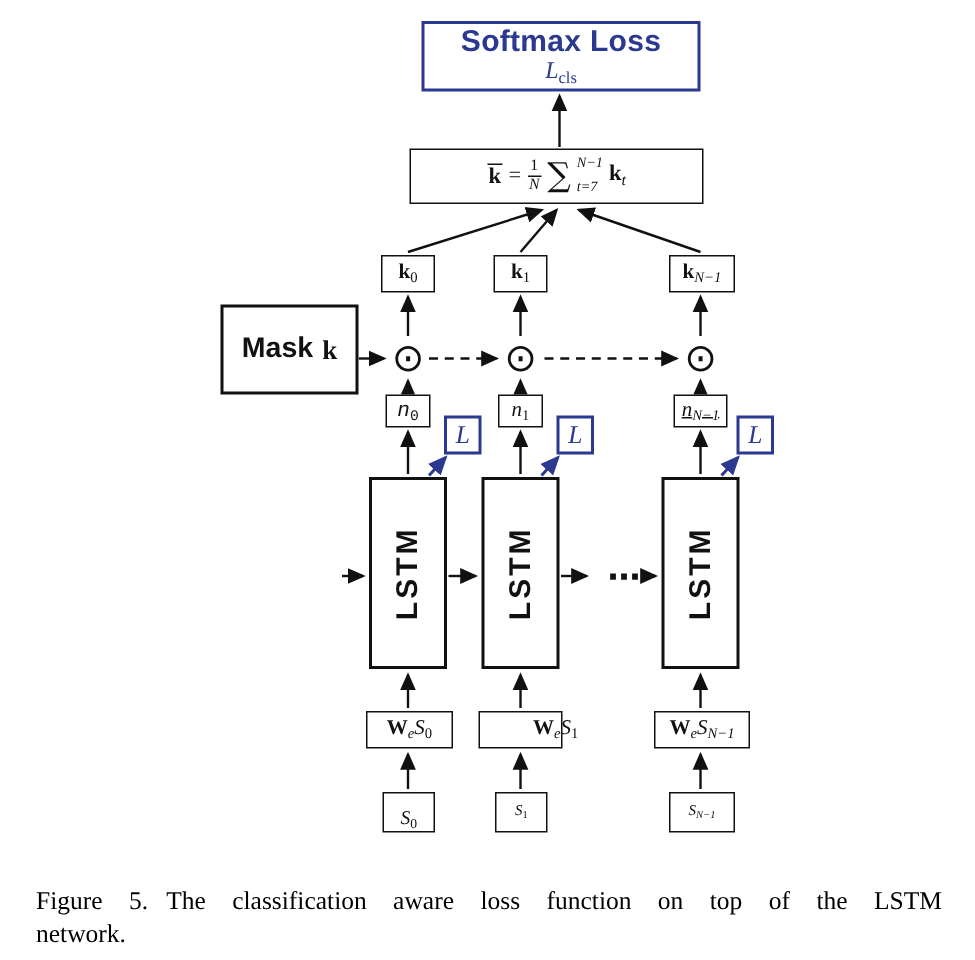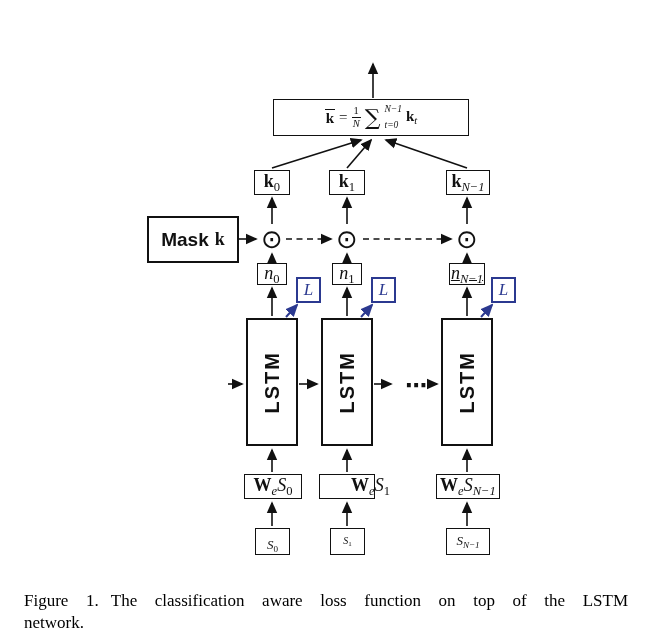--- a/index.html
+++ b/index.html
@@ -19,41 +19,41 @@
   #avg-box { left: 273px; top: 99px; width: 196px; height: 37px; border: 1.5px solid var(--ink); }
   .formula { display: flex; align-items: center; gap: 4px; font-size: 15px; font-family: "Liberation Serif","DejaVu Serif",serif; }
   .kbar { font-weight: bold; border-top: 1.4px solid var(--ink); padding: 1px 1px 0 1px; line-height: 1.05; }
   .frac { display: inline-flex; flex-direction: column; align-items: center; font-size: 10.5px; line-height: 1.1; font-style: italic; }
   .frac .num { border-bottom: 1px solid var(--ink); padding: 0 2px; font-style: normal; }
   .sum { font-size: 22px; line-height: 0.9; font-family: "DejaVu Serif","DejaVu Sans",serif; }
   .limits { display: inline-flex; flex-direction: column; justify-content: space-between; height: 26px; font-size: 9.5px; line-height: 1; font-style: italic; }
   .term b { font-size: 15px; }
   sub { font-size: 0.7em; vertical-align: -0.3em; line-height: 1; }
 
-  #mask-box { left: 147px; top: 216px; width: 92px; height: 47px; border: 2.5px solid var(--ink); }
+  #mask-box { left: 147px; top: 203px; width: 92px; height: 60px; border: 2.5px solid var(--ink); }
   .mask-word { font: bold 19px "Liberation Sans", sans-serif; }
   .mask-k { font: bold 18px "Liberation Serif", serif; margin-left: 6px; }
 
   #cnn-box { left: 147px; top: 362px; width: 80px; height: 45px; border: 2.5px solid var(--ink); font: bold 20px "Liberation Sans", sans-serif; letter-spacing: 0.5px; }
 
   
-  .small { border: 1.4px solid var(--ink); font-size: 18px; font-family: "Liberation Serif", serif; }
+  .small { border: 1.4px solid var(--ink); font-size: 14px; font-family: "Liberation Serif", serif; }
   .small b { font-weight: bold; }
   #k0 { left: 254px; top: 170px; width: 36px; height: 25px; }
   #k1 { left: 329px; top: 170px; width: 36px; height: 25px; }
   #kN { left: 446px; top: 170px; width: 44px; height: 25px; }
-  #n0 { left: 257px; top: 263px; width: 30px; height: 22px; }
+  #n0 { left: 257px; top: 263px; width: 30px; height: 22px; font-family: Liberation Mono, monospace; }
   #n1 { left: 332px; top: 263px; width: 30px; height: 22px; }
   #nN { left: 449px; top: 263px; width: 36px; height: 22px; text-decoration: underline; }
   #w0 { left: 244px; top: 474px; width: 58px; height: 25px; }
   #w1 { left: 319px; top: 474px; width: 56px; height: 25px; padding-left: 47px; }
   #wN { left: 436px; top: 474px; width: 64px; height: 25px; }
   #s0 { left: 255px; top: 528px; width: 35px; height: 27px; font-size: 13px; align-items: flex-end; }
   #s1 { left: 330px; top: 528px; width: 35px; height: 27px; font-size: 10px; }
-  #sN { left: 446px; top: 528px; width: 44px; height: 27px; font-size: 13px; }
+  #sN { left: 446px; top: 528px; width: 44px; height: 27px; font-size: 10px; }
 
   
   .odot { position: absolute; width: 26px; height: 26px; display: flex; align-items: center; justify-content: center;
           font-family: "DejaVu Sans", sans-serif; font-size: 26px; line-height: 26px; color: var(--ink); background: #fff; }
   #od0 { left: 259px; top: 226px; }
   #od1 { left: 334px; top: 226px; }
   #od2 { left: 454px; top: 226px; }
 
   
   .lossbox { border: 2px solid var(--blue); color: var(--blue); font: italic 17px "Liberation Serif", serif; }
@@ -131,33 +131,37 @@
       <line x1="467" y1="526" x2="467" y2="503" marker-end="url(#ah)"></line>
     </g>
 
     <g stroke="#2b3990" stroke-width="2" fill="none">
       <line x1="286" y1="317" x2="297" y2="305" marker-end="url(#ahb)"></line>
       <line x1="361" y1="317" x2="372" y2="305" marker-end="url(#ahb)"></line>
       <line x1="481" y1="317" x2="492" y2="305" marker-end="url(#ahb)"></line>
     </g>
   </svg>
 
+  <div class="box" id="softmax-box">
+    <div class="softmax-title">Softmax Loss</div>
+    <div class="lcls"><i>L</i><sub>cls</sub></div>
+  </div>
 
   <div class="box" id="avg-box">
     <span class="formula">
       <span class="kbar">k</span>
       <span>=</span>
       <span class="frac">
           <span class="num">1</span>
           <span class="den">N</span>
         </span>
       <span class="sum">∑</span>
       <span class="limits">
           <span>N−1</span>
-          <span>t=0</span>
+          <span>t=7</span>
         </span>
       <span class="term"><b>k</b><sub><i>t</i></sub></span>
     </span>
   </div>
 
   <div class="box small" id="k0">
       <span><b>k</b><sub>0</sub></span>
     </div>
   <div class="box small" id="k1">
       <span><b>k</b><sub>1</sub></span>
@@ -231,18 +235,18 @@
     </div>
   <div class="box small" id="s1">
       <span><i>S</i><sub>1</sub></span>
     </div>
   <div class="box small" id="sN">
       <span><i>S</i><sub><i>N−1</i></sub></span>
     </div>
 
   <div id="caption">
     <div class="cap-line1">
-      <span class="cap-label">Figure 1.</span><span>The classification aware loss function on top of the LSTM</span>
+      <span class="cap-label">Figure 5.</span><span>The classification aware loss function on top of the LSTM</span>
     </div>
     <div class="cap-line2">network.</div>
   </div>
 
 </div>
 
 </body></html>

